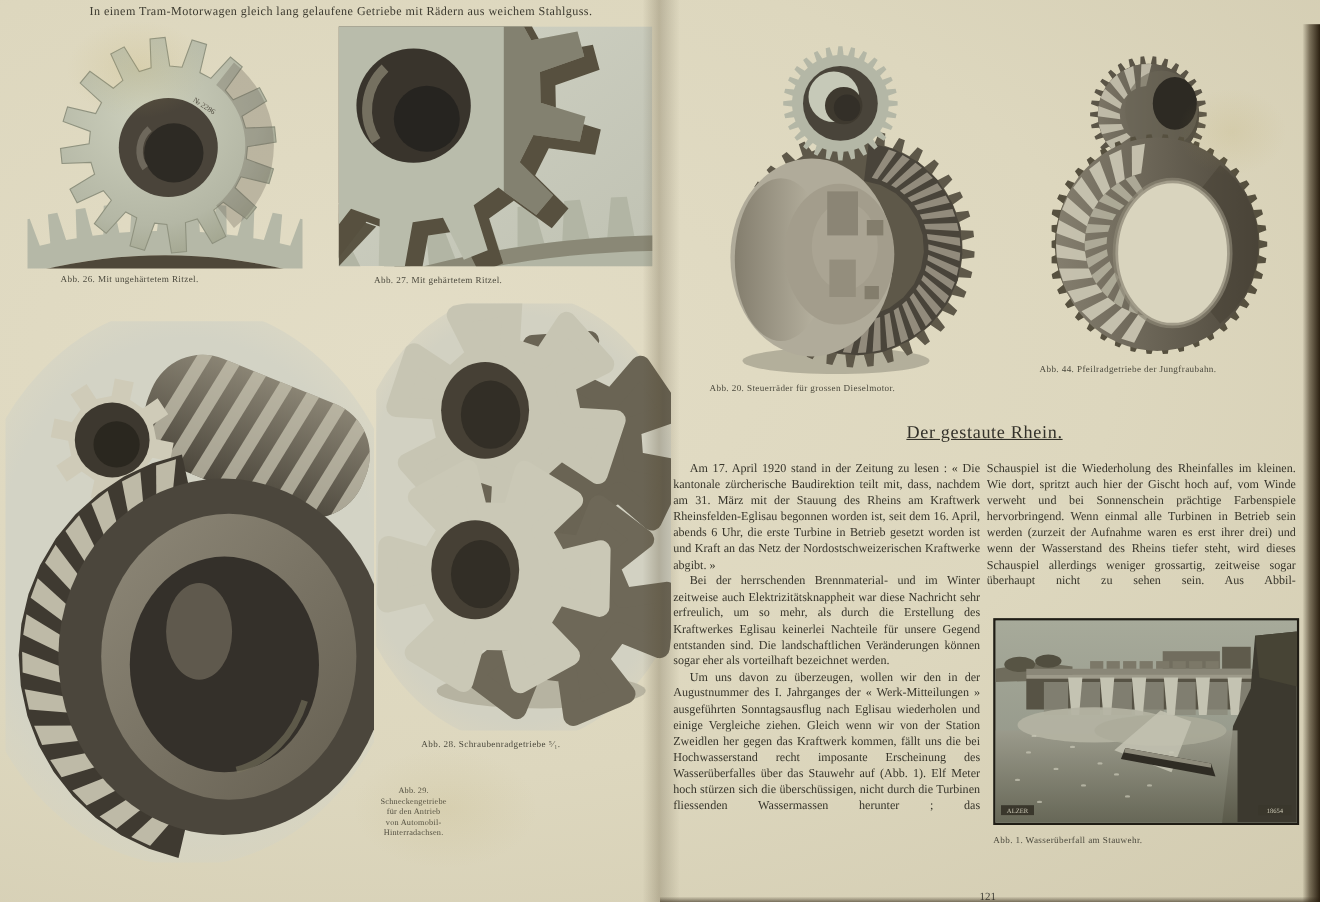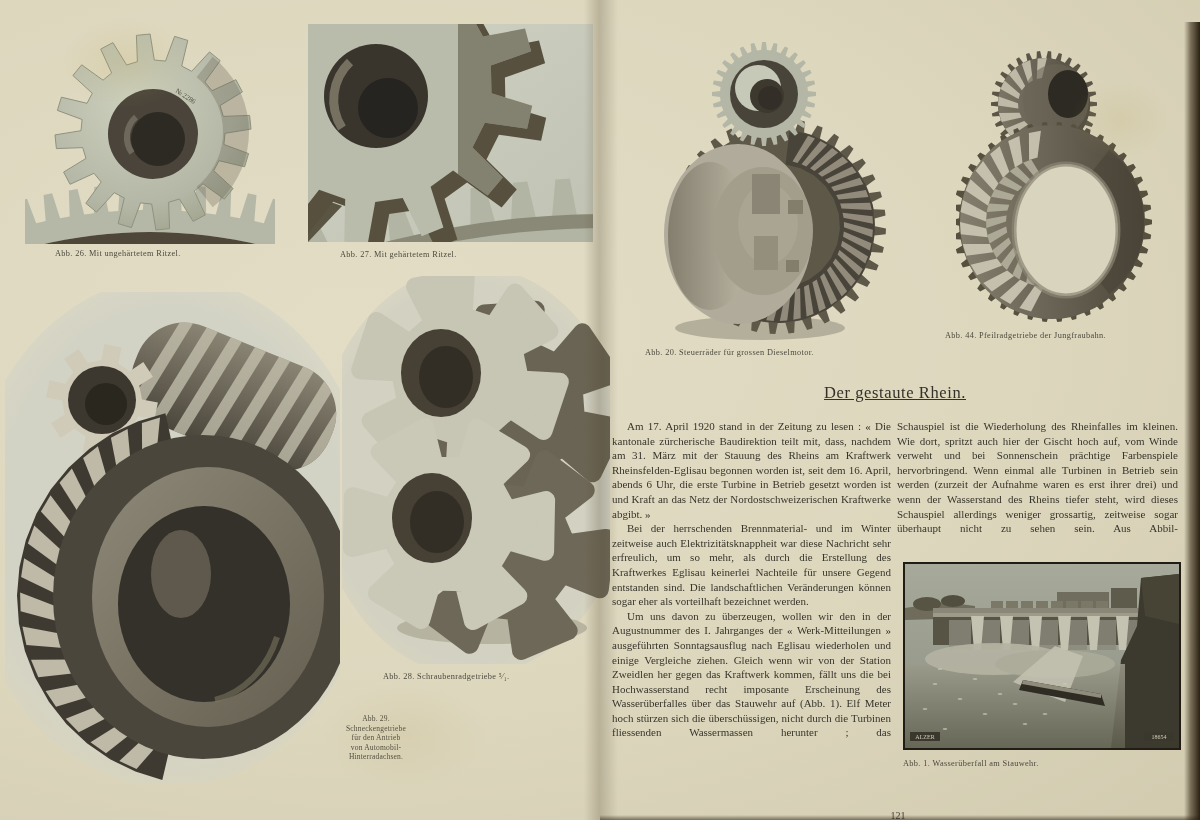--- a/index.html
+++ b/index.html
@@ -18,20 +18,21 @@
   .bodycol p.runon{text-align-last:justify;}
   .pageno{font-size:10px;color:#44423a;text-align:center;}
   .photoframe{border:2px solid #201d15;background:#8c9083;}
   .stain{border-radius:50%;pointer-events:none;}
 </style>
 </head>
 <body>
 
 <div class="book">
 
+  <div class="a header" style="left:40px;top:5px;width:540px;">In einem Tram-Motorwagen gleich lang gelaufene Getriebe mit Rädern aus weichem Stahlguss.</div>
 
   <svg id="fig26" class="a" style="left:25px;top:32px;" width="250" height="212" viewBox="0 0 250 212">
       <defs>
         <radialGradient id="q26" cx="40%" cy="35%" r="75%">
           <stop offset="0" stop-color="#cdd0bd"></stop>
           <stop offset=".7" stop-color="#b4b7a5"></stop>
           <stop offset="1" stop-color="#9da089"></stop>
         </radialGradient>
       </defs>
       <path d="M-7.7,196.2 L-3.0,194.9 L-6.5,168.9 L2.0,166.8 L11.2,191.3 L20.7,189.1 L18.5,163.0 L27.1,161.3 L35.1,186.2 L44.7,184.6 L43.8,158.4 L52.5,157.1 L59.2,182.4 L68.9,181.2 L69.3,155.0 L78.0,154.1 L83.5,179.7 L93.3,179.0 L94.9,152.9 L103.7,152.4 L107.9,178.3 L117.7,178.1 L120.6,152.0 L129.4,152.0 L132.3,178.1 L142.1,178.3 L146.3,152.4 L155.1,152.9 L156.7,179.0 L166.5,179.7 L172.0,154.1 L180.7,155.0 L181.1,181.2 L190.8,182.4 L197.5,157.1 L206.2,158.4 L205.3,184.6 L214.9,186.2 L222.9,161.3 L231.5,163.0 L229.3,189.1 L238.8,191.3 L248.0,166.8 L256.5,168.9 L253.0,194.9 L257.7,196.2 L251.8,217.4 L234.0,212.8 L216.1,208.9 L198.1,205.7 L179.9,203.2 L161.6,201.4 L143.3,200.4 L125.0,200.0 L106.7,200.4 L88.4,201.4 L70.1,203.2 L51.9,205.7 L33.9,208.9 L16.0,212.8 L-1.8,217.4 Z" fill="#b5b8a7"></path>

